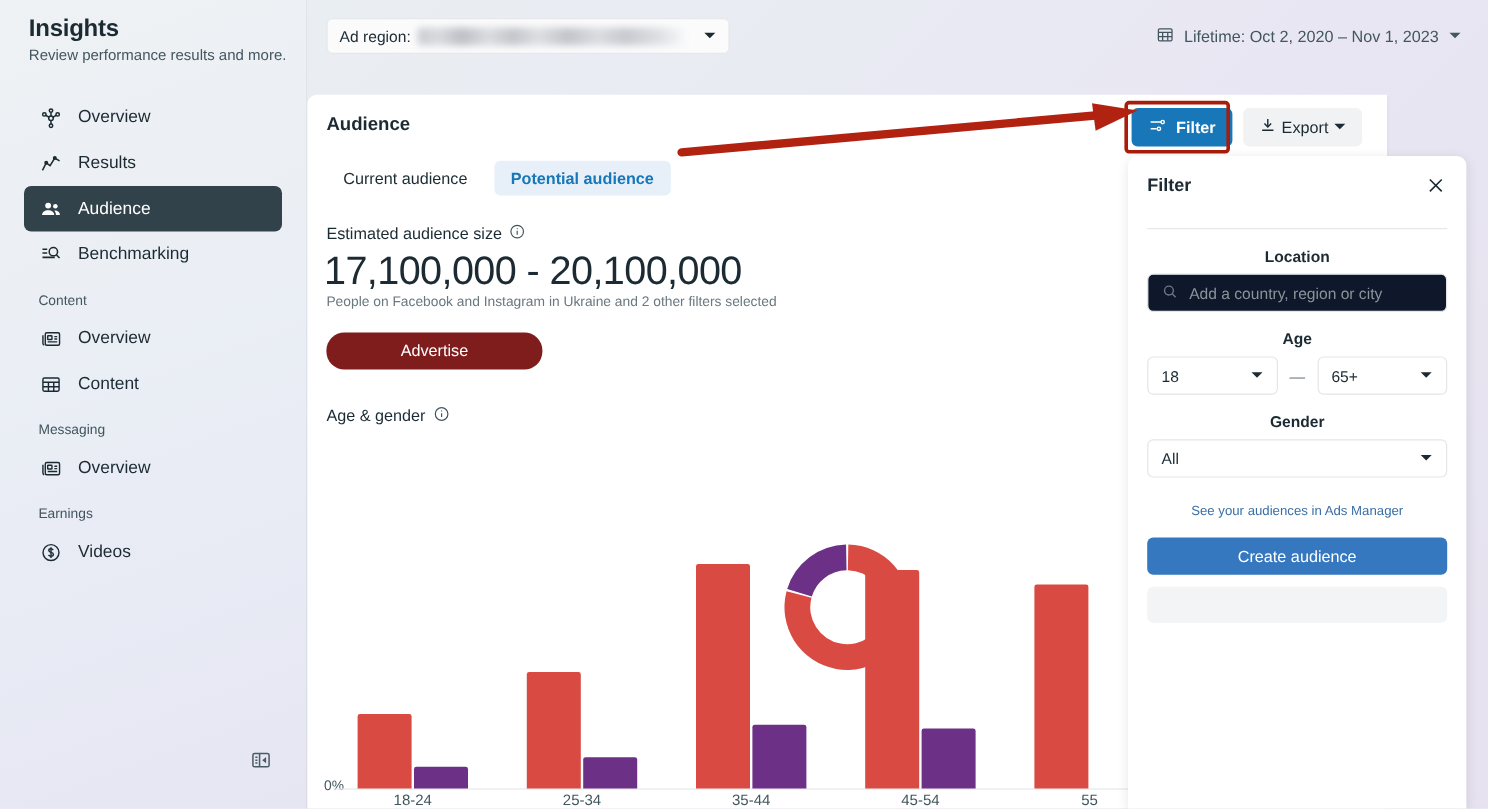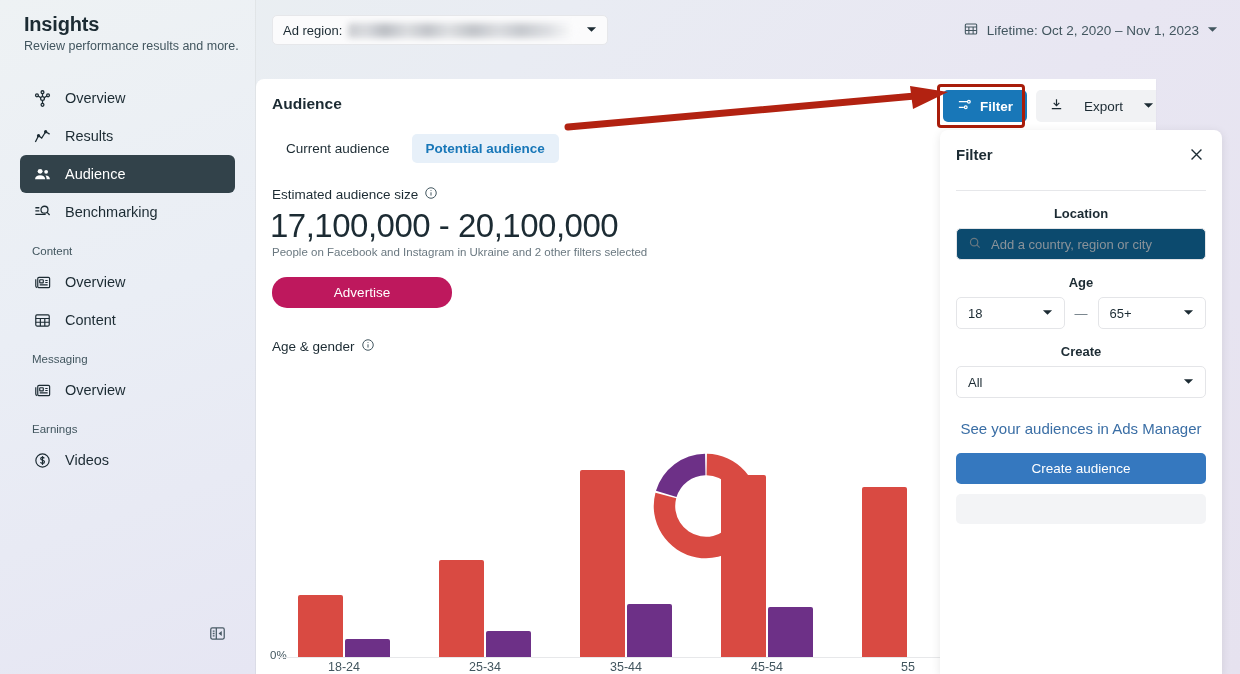--- a/index.html
+++ b/index.html
@@ -77,36 +77,36 @@
     display: flex; align-items: center; gap: 8px; padding: 0 14px;
     font-size: 13.5px; font-weight: bold; cursor: pointer;
   }
   #filter-hl {
     position: absolute; left: 681px; top: 5px; width: 88px; height: 44px;
     border: 3px solid #a81c0a; border-radius: 4px; pointer-events: none;
   }
   #export-btn {
     position: absolute; left: 780px; top: 11px; height: 32px;
     background: #f1f2f4; color: #1c2b33; border-radius: 5px;
-    display: flex; align-items: center; gap: 20px; padding: 0 13px;
+    display: flex; align-items: center; gap: 4px; padding: 0 13px;
     font-size: 13.5px; cursor: pointer;
   }
 
   
   .tabs { position: absolute; left: 16px; top: 55px; display: flex; gap: 8px; }
   .tab { padding: 7px 14px; font-size: 13.5px; color: #1c2b33; border-radius: 5px; cursor: pointer; }
   .tab.selected { background: #e7f0f9; color: #1877b8; font-weight: bold; }
 
   
   #est-label { position: absolute; left: 16px; top: 107px; font-size: 13.5px; color: #1c2b33; display:flex; align-items:center; gap:6px; }
   #est-value { position: absolute; left: 14px; top: 128px; font-size: 33px; color: #1c2b33; letter-spacing: -0.5px; }
   #est-sub { position: absolute; left: 16px; top: 167px; font-size: 11.5px; color: #6a7880; }
   #advertise-btn {
     position: absolute; left: 16px; top: 198px; width: 180px; height: 31px;
-    background: #be185d; color: #fff; border-radius: 15px;
+    background: #7f1d1d; color: #fff; border-radius: 15px;
     display: flex; align-items: center; justify-content: center;
     font-size: 13.5px; cursor: pointer;
   }
 
   
   #chart-title { position: absolute; left: 16px; top: 259px; font-size: 13.5px; color: #1c2b33; display:flex; align-items:center; gap:6px; }
   #chart-area { position: absolute; left: 0; top: 280px; width: 900px; height: 315px; }
   #donut { position: absolute; left: 394px; top: 91px; width: 112px; height: 112px; }
   #zeroline { position:absolute; left: 22px; top: 298px; width: 878px; height: 1px; background: #e7e8ea; }
   #zerolabel { position: absolute; left: 14px; top: 290px; font-size: 11.5px; color: #42565f; }
@@ -127,32 +127,32 @@
   }
   #panel-head { height: 48px; display:flex; align-items:center; padding: 0 16px; }
   #panel-title { font-size: 15px; font-weight: bold; color: #1c2b33; }
   #panel-close { margin-left: auto; cursor: pointer; width: 20px; height: 20px; display:flex; align-items:center; justify-content:center;}
   #panel-divider { height: 1px; background: #e6e7ea; margin: 12px 16px 0 16px; }
   .fgroup { padding: 0 16px; margin-top: 15px; }
   .flabel { font-size: 13px; font-weight: bold; color: #1c2b33; margin-bottom: 7px; text-align: center; }
   .finput {
     height: 32px; border: 1px solid #e4e5e8; border-radius: 5px;
     display: flex; align-items: center; gap: 9px; padding: 0 11px;
-    font-size: 13px; color: #8a939a; cursor: text; background:#0c4a6e;
+    font-size: 13px; color: #8a939a; cursor: text; background:#0f172a;
   }
   .fselect {
     height: 32px; border: 1px solid #e4e5e8; border-radius: 5px;
     display: flex; align-items: center; padding: 0 11px;
     font-size: 13px; color: #1c2b33; cursor: pointer; background:#fff;
   }
   .fselect .cv { margin-left: auto; }
   .age-row { display: flex; align-items: center; gap: 10px; }
   .age-row .fselect { flex: 1; }
   .dash { color: #6a7880; font-size: 13px; }
-  #ads-link { margin-top: 22px; text-align: center; font-size: 15px; color: #3a6ea5; cursor: pointer; }
+  #ads-link { margin-top: 22px; text-align: center; font-size: 11px; color: #3a6ea5; cursor: pointer; }
   #create-btn {
     margin: 16px 16px 0 16px; height: 31px; background: #3578bf; color: #fff;
     border-radius: 5px; display:flex; align-items:center; justify-content:center;
     font-size: 13.5px; cursor: pointer;
   }
   #panel-bottom { margin: 10px 16px 0 16px; height: 30px; border-radius: 5px; background: #f3f4f6; }
 </style>
 </head>
 <body>
 
@@ -434,21 +434,21 @@
         <span class="cv">
           <svg width="11" height="11" viewBox="0 0 12 12">
               <path d="M1 3.5 6 8.5 11 3.5z" fill="#1c2b33"></path>
             </svg>
         </span>
       </div>
     </div>
   </div>
 
   <div class="fgroup">
-    <div class="flabel">Create</div>
+    <div class="flabel">Gender</div>
     <div class="fselect">
       <span>All</span>
       <span class="cv">
         <svg width="11" height="11" viewBox="0 0 12 12">
             <path d="M1 3.5 6 8.5 11 3.5z" fill="#1c2b33"></path>
           </svg>
       </span>
     </div>
   </div>
 

